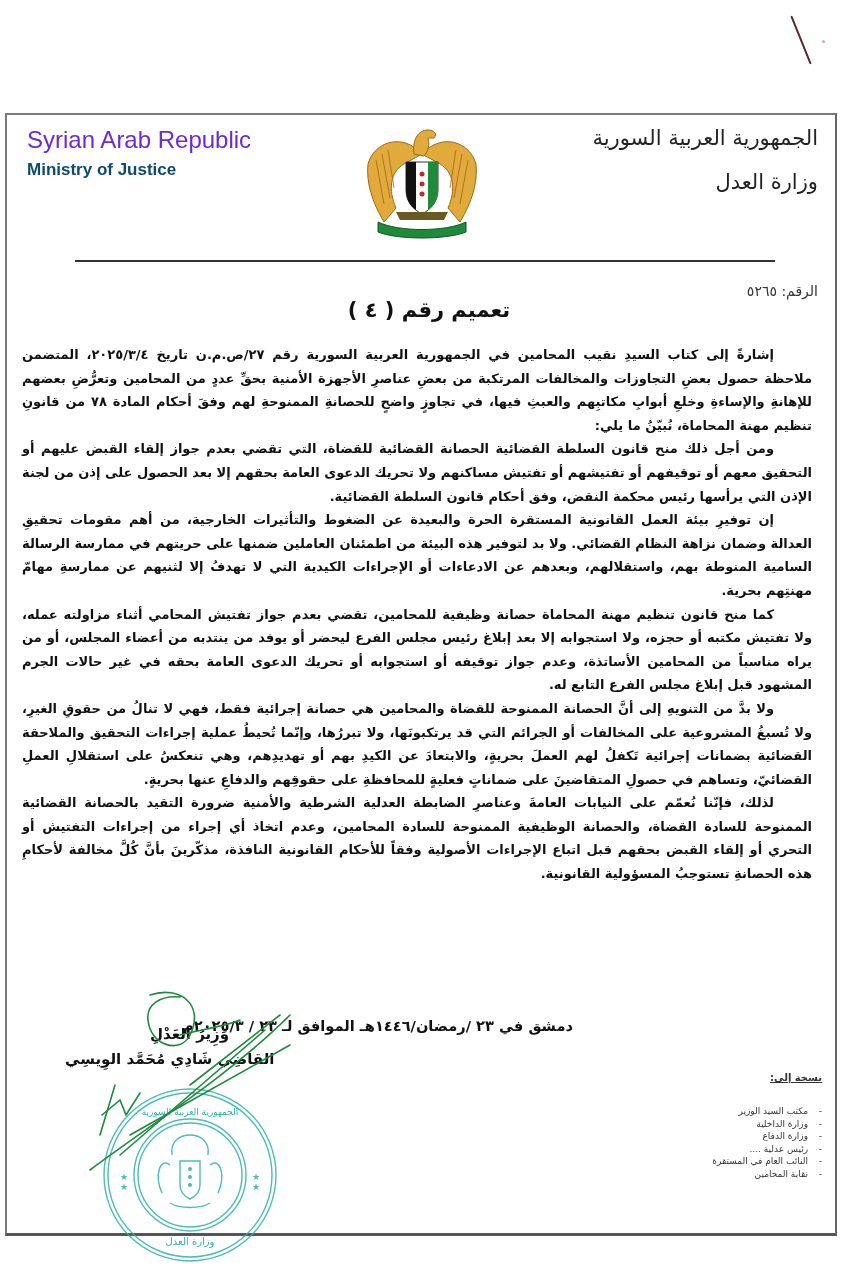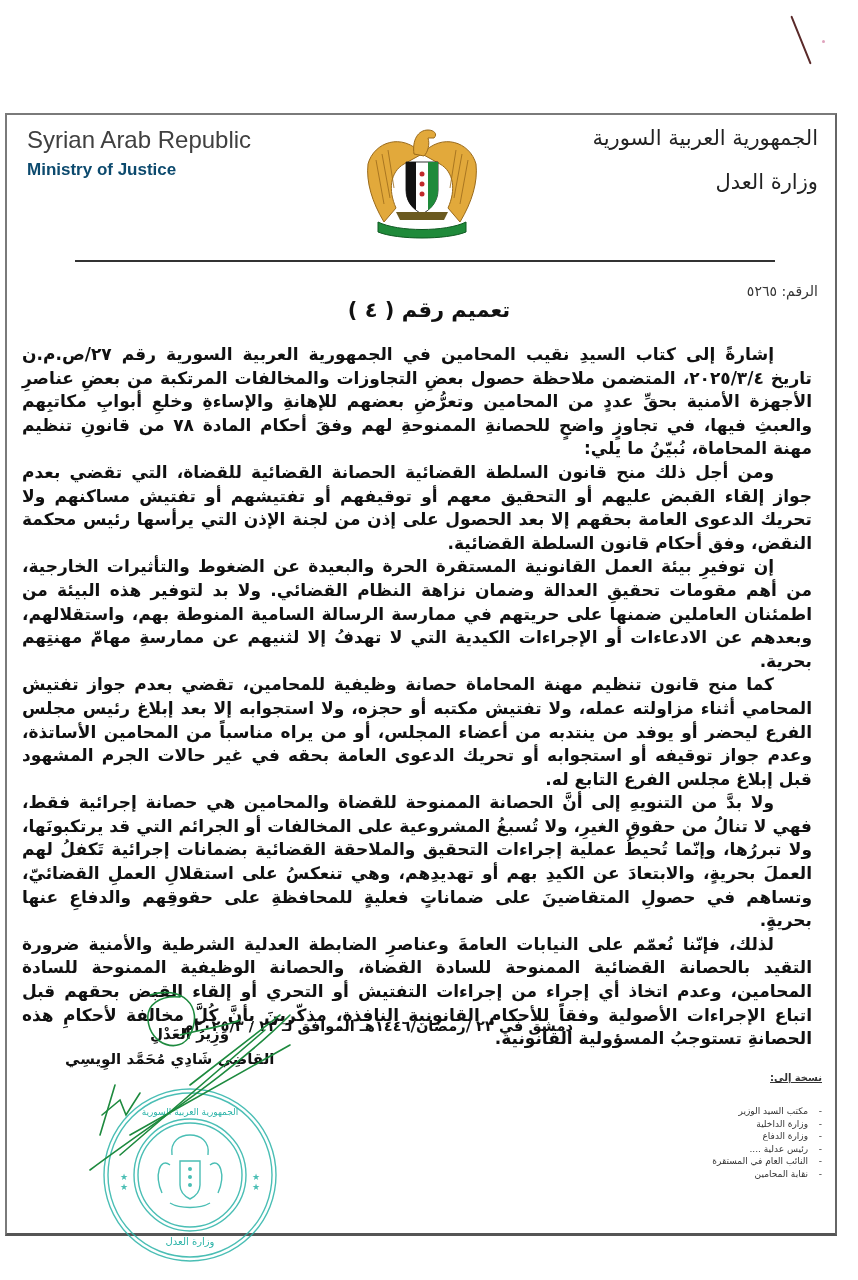--- a/index.html
+++ b/index.html
@@ -6,31 +6,31 @@
   body {
     width: 858px; height: 1280px; background: #ffffff; position: relative; overflow: hidden;
     font-family: "DejaVu Sans", sans-serif; color: #111;
   }
   .pen-mark { position: absolute; left: 800px; top: 14px; width: 2px; height: 52px; background: #5a2a2a; transform: rotate(-22deg); border-radius: 1px; }
   .frame {
     position: absolute; left: 5px; top: 113px; width: 832px; height: 1123px;
     border: 2px solid #7a7a7a; border-right-color: #666; border-bottom: 3px solid #555;
     box-sizing: border-box;
   }
-  .en-title { position: absolute; left: 27px; top: 126px; font-family: "Liberation Sans", sans-serif; font-size: 24px; color: #404040; }
+  .en-title { position: absolute; left: 27px; top: 126px; font-family: "Liberation Sans", sans-serif; font-size: 24px; color: #6d28d9; }
   .en-sub { position: absolute; left: 27px; top: 160px; font-family: "Liberation Sans", sans-serif; font-size: 17px; font-weight: bold; color: #0c4a6e; }
   .ar-title { position: absolute; right: 40px; top: 126px; direction: rtl; font-family: "DejaVu Sans", sans-serif; font-size: 21px; color: #222; }
   .ar-sub { position: absolute; right: 40px; top: 170px; direction: rtl; font-family: "DejaVu Sans", sans-serif; font-size: 21px; color: #222; }
   .emblem { position: absolute; left: 362px; top: 124px; width: 120px; height: 116px; }
   .hr { position: absolute; left: 75px; top: 260px; width: 700px; height: 2px; background: #333; }
   .ref { position: absolute; right: 40px; top: 283px; direction: rtl; font-size: 14px; color: #333; }
   .heading { position: absolute; left: 0; width: 858px; top: 298px; text-align: center; direction: rtl; font-size: 21px; font-weight: bold; }
   .body-text {
     position: absolute; left: 22px; top: 343px; width: 790px; direction: rtl; text-align: justify;
-    font-family: "DejaVu Sans", sans-serif; font-weight: bold; font-size: 17px; line-height: 23.6px; color: #111;
+    font-family: "DejaVu Sans", sans-serif; font-weight: bold; font-size: 13px; line-height: 23.6px; color: #111;
   }
   .body-text p { margin: 0; text-indent: 38px; text-align-last: right; }
   .dateline { position: absolute; left: 0; width: 756px; top: 1017px; text-align: center; direction: rtl; font-size: 14.6px; font-weight: bold; }
   .sig-title { position: absolute; left: 150px; top: 1025px; direction: rtl; font-size: 15px; font-weight: bold; }
   .sig-name { position: absolute; left: 65px; top: 1050px; direction: rtl; font-size: 15px; font-weight: bold; }
   .cc-block { position: absolute; right: 36px; top: 1072px; direction: rtl; font-size: 9px; color: #333; width: 160px; }
   .cc-label { font-weight: bold; text-decoration: underline; font-size: 10px; margin-bottom: 22px; }
   .cc-list { list-style: none; margin: 0; padding: 0 14px 0 0; text-align: right; }
   .cc-list li { line-height: 12.5px; position: relative; }
   .cc-list li::before { content: "-"; position: absolute; right: -14px; }

